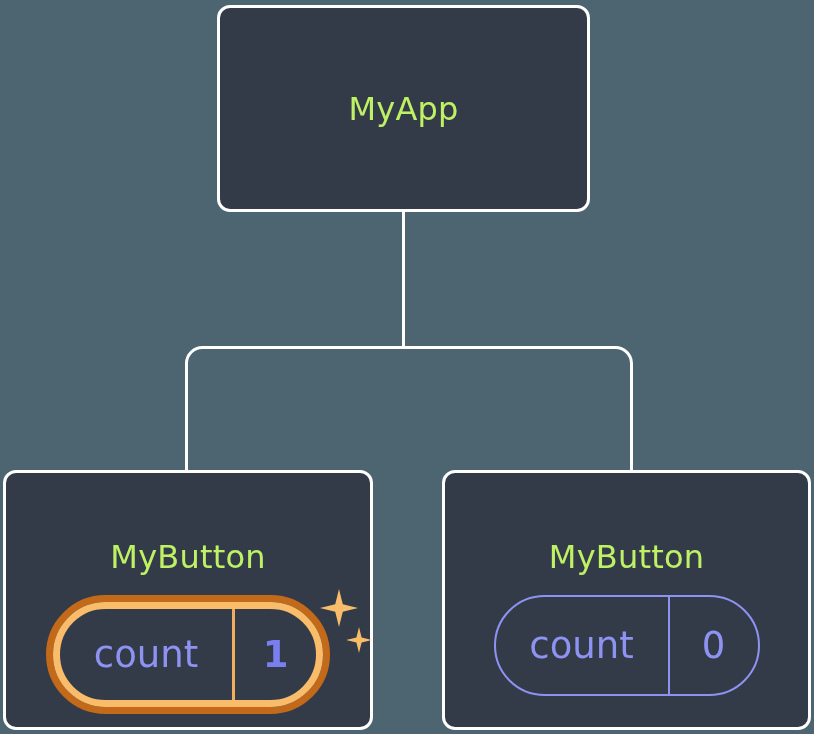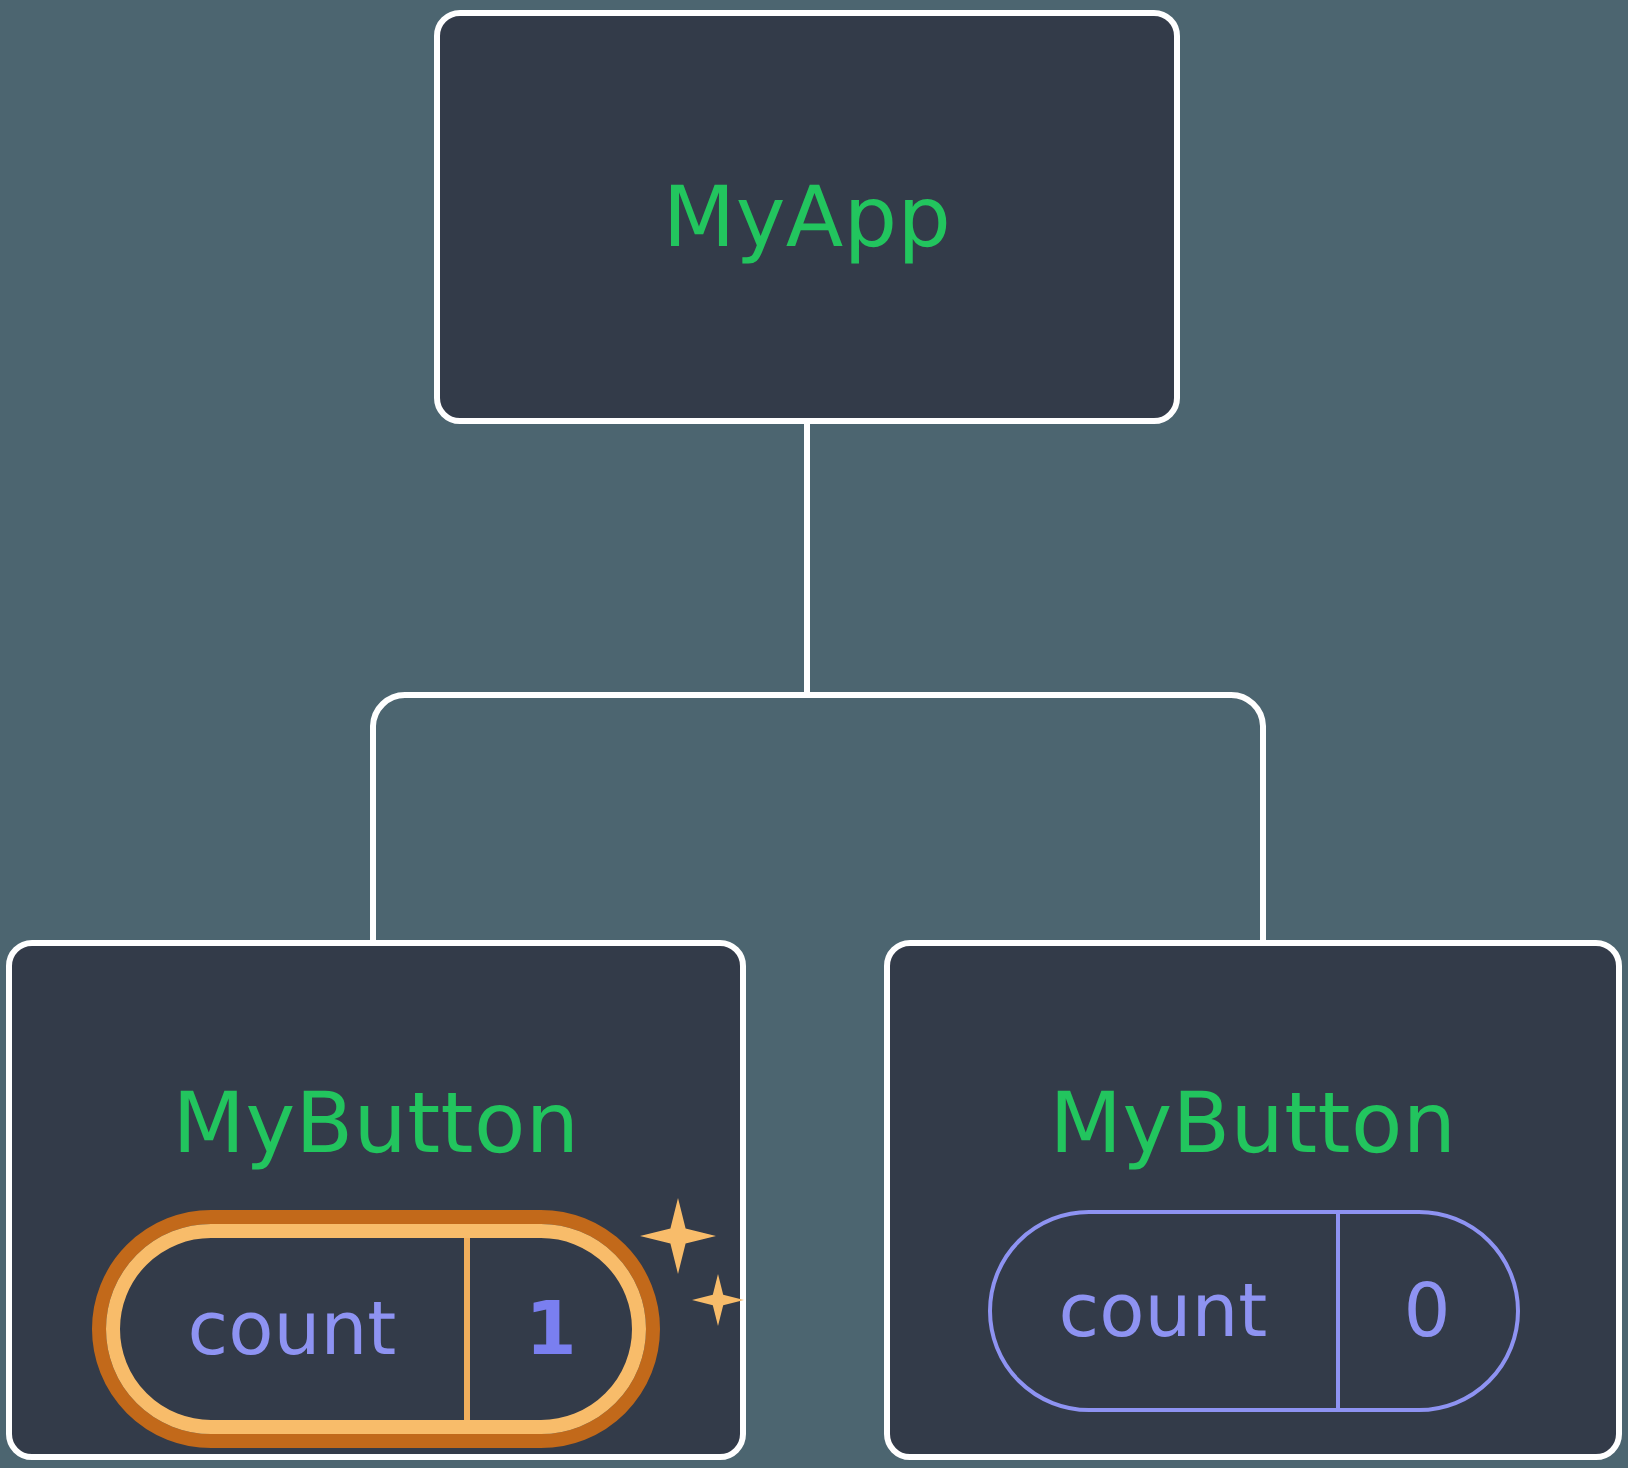--- a/index.html
+++ b/index.html
@@ -51,22 +51,22 @@
     height: 260px;
   }
   .node-child-right {
     left: 442px;
     top: 470px;
     width: 369px;
     height: 260px;
   }
 
   .node-title {
-    color: #22c55e;
-    font-size: 42px;
+    color: #bef264;
+    font-size: 32px;
     font-weight: 400;
     letter-spacing: 0.2px;
     line-height: 1;
     white-space: nowrap;
   }
   .node-child-left .node-title,
   .node-child-right .node-title {
     margin-top: 68px;
   }
 

